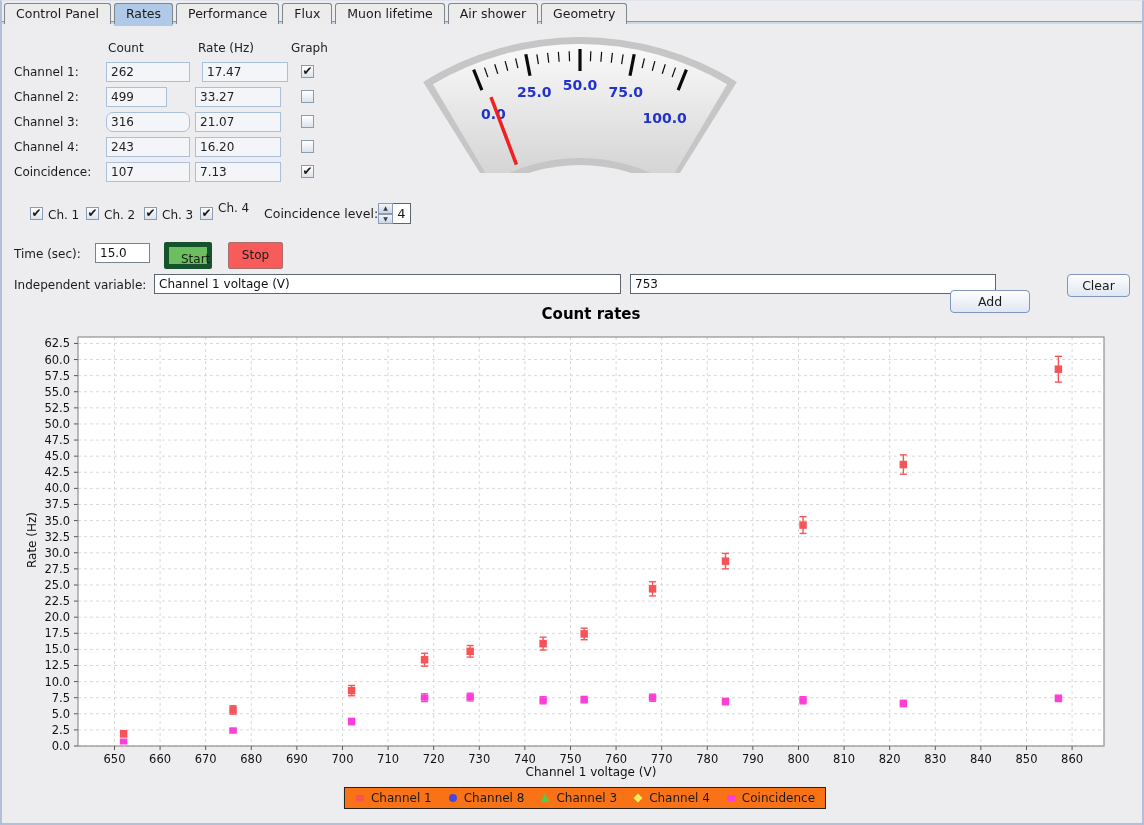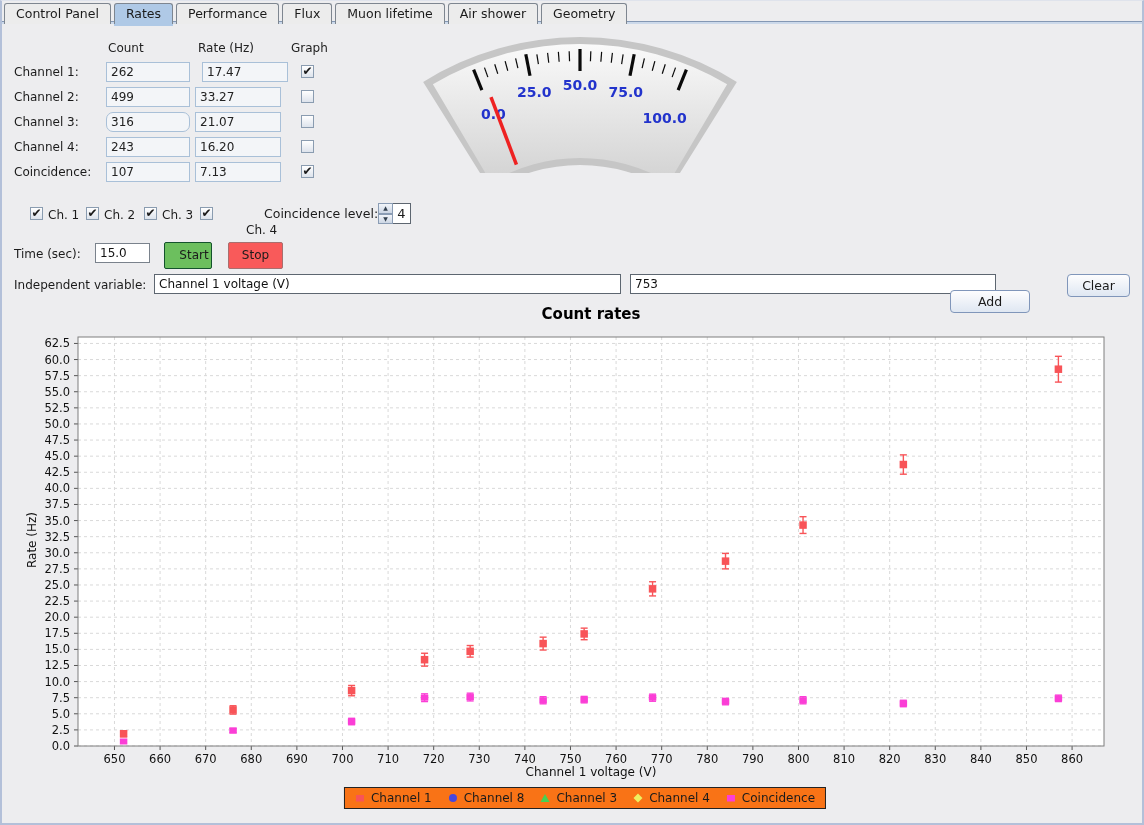--- a/index.html
+++ b/index.html
@@ -39,21 +39,21 @@
   
   .lbl { position:absolute; font-size:12px; }
   .efield {
     position:absolute; background:#ffffff; border:1px solid #5d6670;
     font-size:12px; padding:2px 4px; height:20px; color:#111;
   }
   .btn {
     position:absolute; text-align:center; font-size:12px; cursor:default;
     border-radius:2px; padding-top:5px;
   }
-  .btn-start { background:#6cbf5e; border:1px solid #14532d;padding-left:12px; }
+  .btn-start { background:#6cbf5e; border:5px solid #14532d;padding-left:12px; }
   .btn-stop  { background:#f95a5a; border:1px solid #a86f6f; }
   .btn-metal {
     background:linear-gradient(#fdfdfe,#dfe7f2);
     border:1px solid #8096ba; border-radius:4px; padding-top:3px; height:23px; font-size:12.5px;
   }
   .spinner { position:absolute; display:flex; }
   .spinbtns { display:flex; flex-direction:column; width:15px; }
   .spinbtn {
     flex:1; background:linear-gradient(#f2f5fa,#ccd6e4); border:1px solid #8a9cb4;
     font-size:6px; line-height:8px; text-align:center; color:#33404f; cursor:default;
@@ -105,21 +105,21 @@
   <div class="hdr" style="left:196px; top:40px;">Rate (Hz)</div>
   <div class="hdr" style="left:289px; top:40px;">Graph</div>
 
   <div class="rowlabel" style="top:64px;">Channel 1:</div>
   <div class="rowlabel" style="top:89px;">Channel 2:</div>
   <div class="rowlabel" style="top:114px;">Channel 3:</div>
   <div class="rowlabel" style="top:139px;">Channel 4:</div>
   <div class="rowlabel" style="top:164px;">Coincidence:</div>
 
   <div class="dfield" style="left:104px; top:61px;  width:84px;">262</div>
-  <div class="dfield" style="left:104px; top:86px;  width:84px;">499</div>
+  <div class="dfield" style="left:104px; top:86px;  width:61px;">499</div>
   <div class="dfield" style="left:104px; top:111px; width:84px;border-radius:7px;">316</div>
   <div class="dfield" style="left:104px; top:136px; width:84px;">243</div>
   <div class="dfield" style="left:104px; top:161px; width:84px;">107</div>
 
   <div class="dfield" style="left:200px; top:61px;  width:86px;">17.47</div>
   <div class="dfield" style="left:193px; top:86px;  width:86px;">33.27</div>
   <div class="dfield" style="left:193px; top:111px; width:86px;">21.07</div>
   <div class="dfield" style="left:193px; top:136px; width:86px;">16.20</div>
   <div class="dfield" style="left:193px; top:161px; width:86px;">7.13</div>
 
@@ -129,21 +129,21 @@
   <span class="cb" style="left:299px; top:139px;"></span>
   <span class="cb" style="left:299px; top:164px;">✔</span>
 
   <span class="cb" style="left:28px; top:206px;">✔</span>
   <span class="lbl" style="left:46px; top:207px;">Ch. 1</span>
   <span class="cb" style="left:84px; top:206px;">✔</span>
   <span class="lbl" style="left:102px; top:207px;">Ch. 2</span>
   <span class="cb" style="left:142px; top:206px;">✔</span>
   <span class="lbl" style="left:160px; top:207px;">Ch. 3</span>
   <span class="cb" style="left:198px; top:206px;">✔</span>
-  <span class="lbl" style="left:216px; top:222px;margin-left:28px;">Ch. 4</span>
+  <span class="lbl" style="left:216px; top:200px;">Ch. 4</span>
 
   <span class="lbl" style="left:262px; top:205px; font-size:12.5px;">Coincidence level:</span>
   <div class="spinner" style="left:376px; top:202px; position:absolute;">
     <div class="spinbtns">
       <div class="spinbtn">▲</div>
       <div class="spinbtn">▼</div>
     </div>
     <div class="spinval">4</div>
   </div>
 

